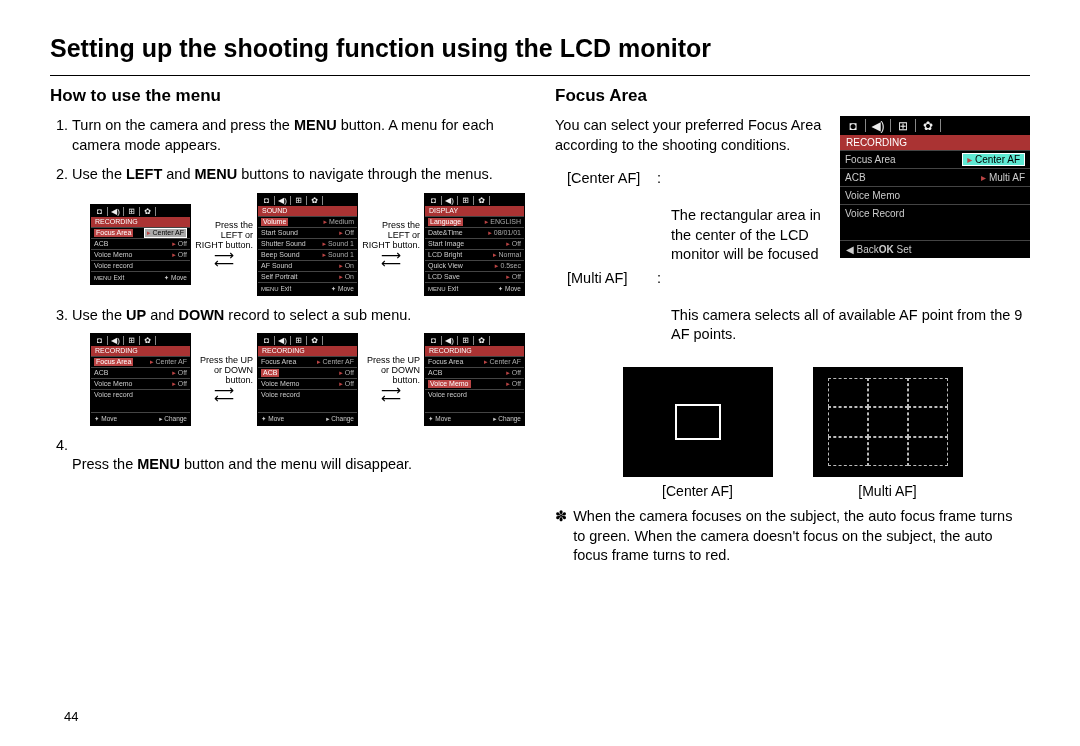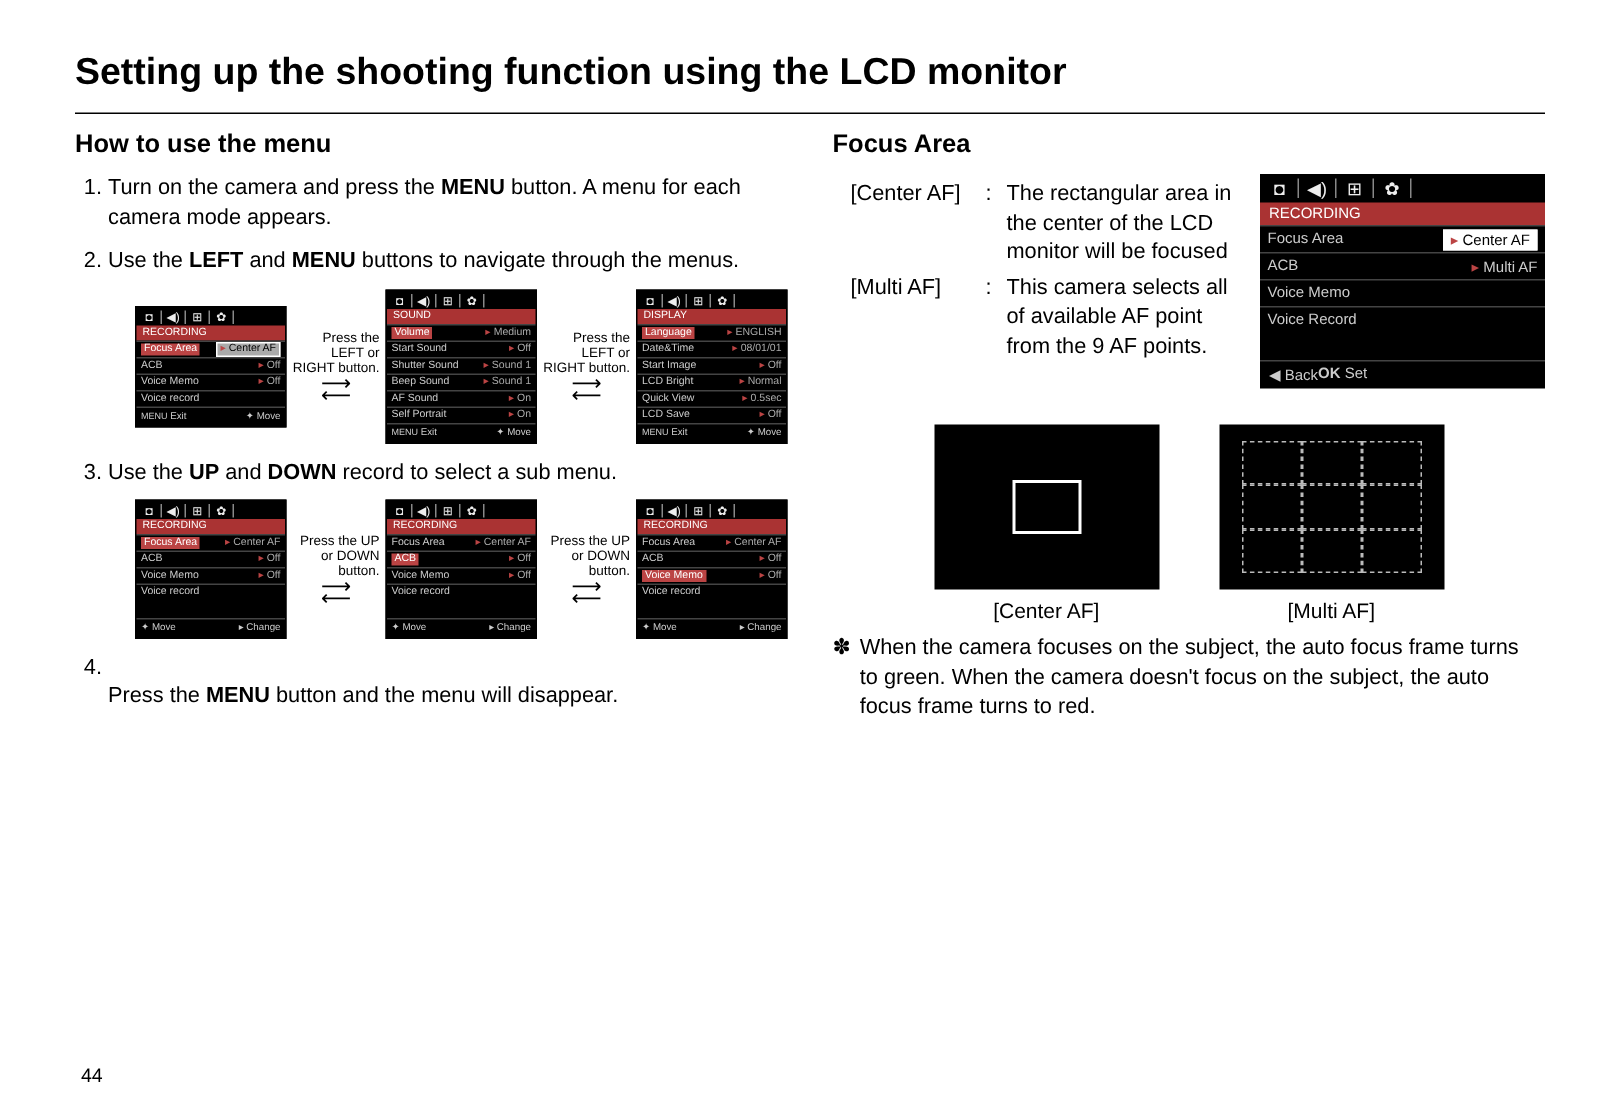--- a/index.html
+++ b/index.html
@@ -109,21 +109,21 @@
     text-align: right;
     width: 58px;
     line-height: 1.1;
   }
   .arrow-ind { font-size: 14px; line-height: 0.6; text-align:center; }
 
   
   .def-row { display: flex; font-size: 14.5px; margin: 4px 0 4px 12px; line-height:1.35;}
   .def-row .term { width: 90px; flex-shrink:0;}
   .def-row .sep { width: 14px; flex-shrink:0;}
-  .def-row .desc { flex:1; }
+  .def-row .desc { flex:1;margin-top:37px; }
 
   
   .af-figs { display:flex; gap:40px; justify-content:center; margin:18px 0 8px 0;}
   .af-fig { text-align:center; font-size:14px;}
   .af-box {
     width: 150px; height: 110px;
     background:#000; position:relative;
     margin-bottom:6px;
   }
   .center-af-rect {
@@ -151,27 +151,27 @@
     font-size:10px;
     float:right;
     margin-left:10px;
     margin-bottom:6px;
   }
   .lcd-large .tabs { display:flex; gap:4px; padding:3px 5px;}
   .lcd-large .tab-icon { width:16px; height:13px; font-size:12px;}
   .lcd-large .tab-div { height:13px;}
   .lcd-large .hdr { background:#a33; color:#fff; padding:2px 6px; font-size:10px;}
   .lcd-large .row { display:flex; justify-content:space-between; padding:1px 5px; border-top:1px solid #444; height:15px; align-items:center;}
-  .lcd-large .row.selr .r { background:#ffffff; color:#000; padding:0 4px; border:1px solid #fff;}
+  .lcd-large .row.selr .r { background:#5eead4; color:#000; padding:0 4px; border:1px solid #fff;}
   .lcd-large .ftr { display:flex; padding:3px 6px; border-top:1px solid #444;}
 
   .note { font-size:14.5px; line-height:1.35; margin:6px 12px 0 0; display:flex; gap:6px;}
   .note .bullet { flex-shrink:0;}
 
-  .pagenum { font-size:13px; position:absolute; bottom:22px; left:54px;}
+  .pagenum { font-size:13px; position:absolute; bottom:22px; left:64px;}
 </style>
 </head>
 <body>
 
 <h1 class="page-title">Setting up the shooting function using the LCD monitor</h1>
 <hr class="divider">
 
 <div class="cols">
 
   <div class="col">
@@ -470,20 +470,21 @@
             <span class="l">Voice Record</span>
             <span class="r"></span>
           </div>
         <div class="row" style="border:none;height:16px;"></div>
         <div class="ftr">
             <span><span>◀</span> <span>Back</span></span>
             <span><span class="strong">OK</span> <span>Set</span></span>
           </div>
       </div>
 
+      <div class="body-text" style="margin-bottom:14px;">You can select your preferred Focus Area according to the shooting conditions.</div>
 
       <div class="def-row">
         <div class="term">[Center AF]</div>
         <div class="sep">:</div>
         <div class="desc">The rectangular area in the center of the LCD monitor will be focused</div>
       </div>
       <div class="def-row">
         <div class="term">[Multi AF]</div>
         <div class="sep">:</div>
         <div class="desc">This camera selects all of available AF point from the 9 AF points.</div>

